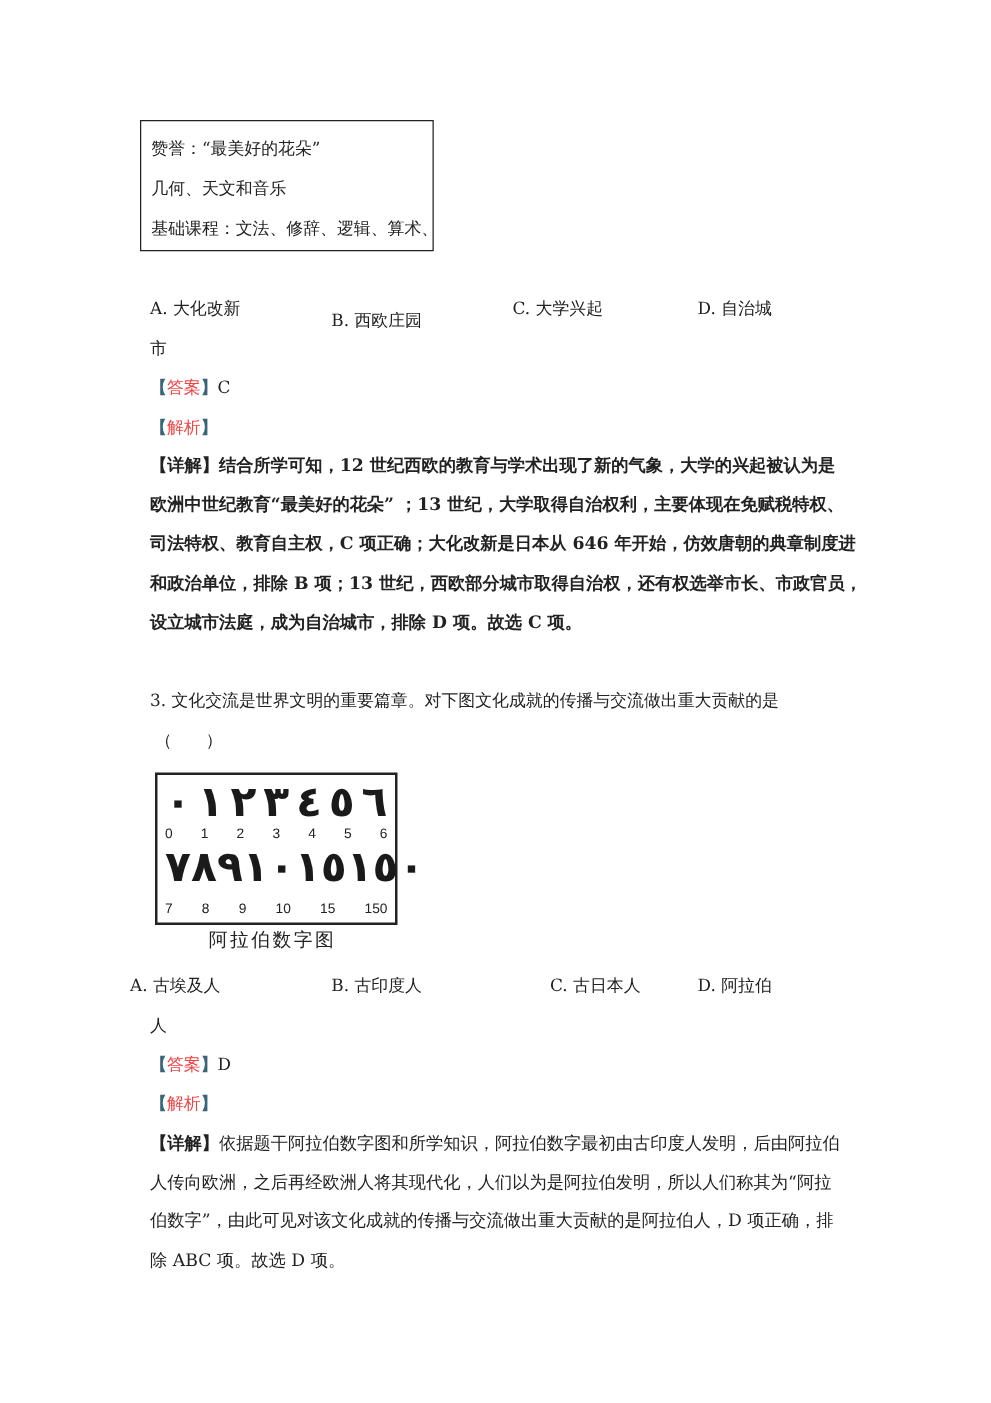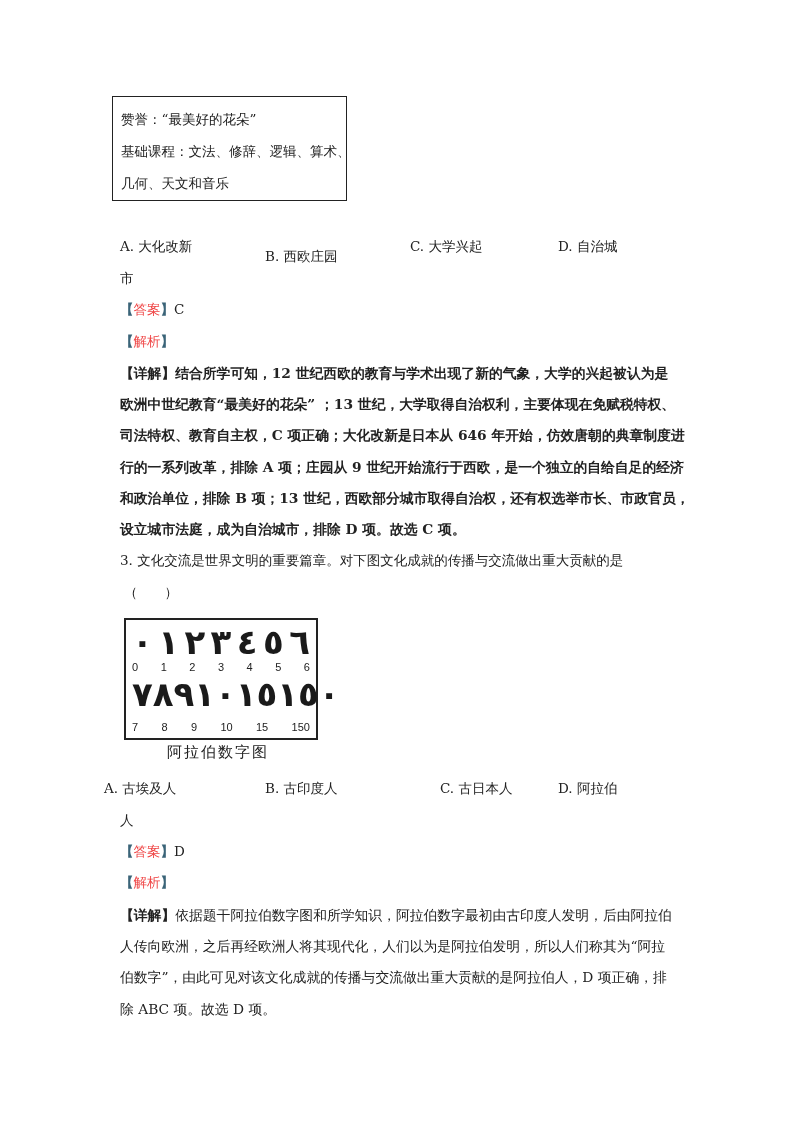--- a/index.html
+++ b/index.html
@@ -23,43 +23,42 @@
     .glyph-row { position: absolute; left: 6px; right: 6px; display: flex; justify-content: space-between; align-items: flex-end; }
     .arabic { font-family: "DejaVu Sans", sans-serif; font-weight: bold; color: #1a1a1a; }
     .numlab { font-family: "Liberation Sans", sans-serif; font-size: 11px; color: #222; text-align: center; }
     .fig-caption { position: absolute; left: 167px; top: 743px; font-size: 15px; letter-spacing: 2px; font-family: "DejaVu Serif", serif; }
   </style>
 </head>
 <body>
 
 <div class="quote-box">
   <div class="row">赞誉：“最美好的花朵”</div>
+  <div class="row">几何、天文和音乐</div>
   <div class="row">基础课程：文法、修辞、逻辑、算术、</div>
-  <div class="row">几何、天文和音乐</div>
 </div>
 
 <div class="opt" style="left:120px; top:238px;">A. 大化改新</div>
 <div class="opt" style="left:265px; top:248px;">B. 西欧庄园</div>
 <div class="opt" style="left:410px; top:238px;">C. 大学兴起</div>
 <div class="opt" style="left:558px; top:238px;">D. 自治城</div>
 <div class="opt" style="left:120px; top:270px;">市</div>
 
 <div class="abs" style="left:120px; top:301px;">
   <span class="tag-l">【</span><span class="tag-t">答案</span><span class="tag-r">】</span><span>C</span>
 </div>
 
 <div class="abs" style="left:120px; top:333px;">
   <span class="tag-l">【</span><span class="tag-t">解析</span><span class="tag-r">】</span>
 </div>
 
 <div class="para" style="top:358px;font-weight:bold;">
   <span class="pline"><b>【详解】</b><span>结合所学可知，12 世纪西欧的教育与学术出现了新的气象，大学的兴起被认为是</span></span>
   <span class="pline">欧洲中世纪教育“最美好的花朵” ；13 世纪，大学取得自治权利，主要体现在免赋税特权、</span>
   <span class="pline">司法特权、教育自主权，C 项正确；大化改新是日本从 646 年开始，仿效唐朝的典章制度进</span>
-  <span class="pline">行的一系列改革，排除 A 项；庄园从 9 世纪开始流行于西欧，是一个独立的自给自足的经济</span>
   <span class="pline">和政治单位，排除 B 项；13 世纪，西欧部分城市取得自治权，还有权选举市长、市政官员，</span>
   <span class="pline">设立城市法庭，成为自治城市，排除 D 项。故选 C 项。</span>
 </div>
 
 <div class="abs" style="left:120px; top:552px;">3. 文化交流是世界文明的重要篇章。对下图文化成就的传播与交流做出重大贡献的是</div>
 <div class="abs" style="left:124px; top:584px;">（　　）</div>
 
 <div class="figure">
   <div class="glyph-row" style="top:2px;">
     <span class="arabic" style="font-size:34px;">٠</span>

